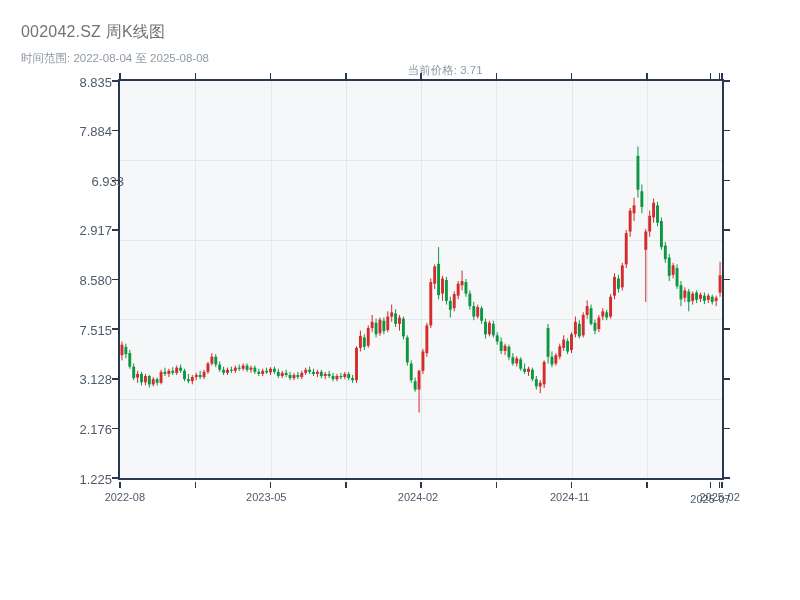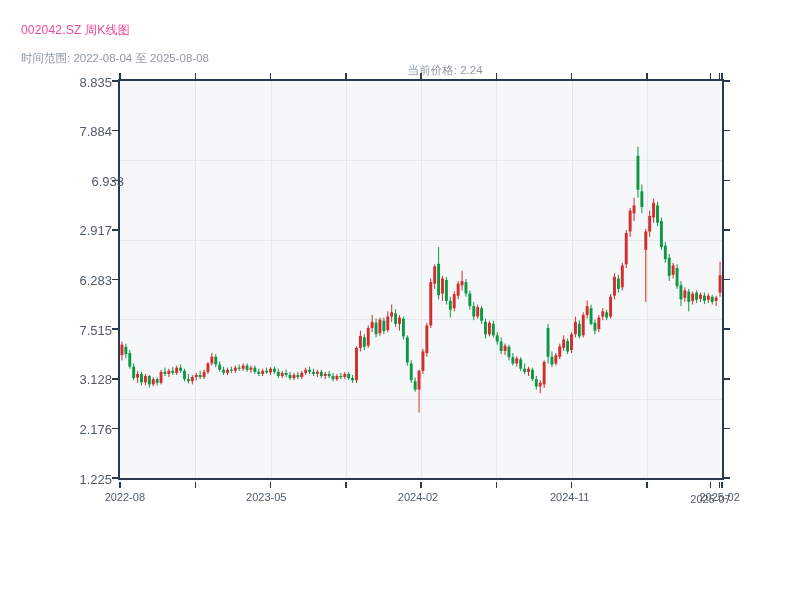--- a/index.html
+++ b/index.html
@@ -1,39 +1,39 @@
 <!DOCTYPE html>
 <html><head>
 <meta charset="utf-8">
 <style>
   html,body{margin:0;padding:0;background:#ffffff;}
   #app{position:relative;width:800px;height:600px;background:#ffffff;overflow:hidden;
        font-family:"Liberation Sans","DejaVu Sans",sans-serif;}
-  .title{position:absolute;left:21px;top:22px;font-size:12px;font-weight:500;color:#ec4899;letter-spacing:.2px;}
+  .title{position:absolute;left:21px;top:22px;font-size:16px;font-weight:500;color:#737373;letter-spacing:.2px;}
   .subtitle{position:absolute;left:21px;top:51px;font-size:11.5px;color:#8f99a2;}
   .info{position:absolute;left:395px;top:51px;font-size:11.5px;color:#8f99a2;white-space:pre;}
   .info span{margin-right:14px;}
   .border-box{position:absolute;left:118px;top:79px;width:602px;height:397px;
               border:2px solid #2a3950;background:#f6f7f9;}
   .plot{position:absolute;left:120px;top:81px;width:602px;height:397px;}
   .gridline-v{position:absolute;top:0;width:1px;height:100%;background:#e4e7eb;}
   .gridline-h{position:absolute;left:0;height:1px;width:100%;background:#e4e7eb;}
   .tick{position:absolute;background:#2a3950;}
   .ylab{position:absolute;width:70px;text-align:right;font-size:13px;color:#4f5b68;}
   .xlab{position:absolute;width:84px;text-align:center;font-size:11px;color:#4f5b68;}
   svg.candles{position:absolute;left:0;top:0;overflow:visible;}
 </style>
 </head>
 <body>
 
 <div id="app">
   <div class="title">002042.SZ 周K线图</div>
   <div class="subtitle">时间范围: 2022-08-04 至 2025-08-08</div>
   <div class="info">
-    <span>当前价格: 2.24</span>
+    <span>当前价格: 3.71</span>
     <span>区间高点: 7.58</span>
     <span>区间低点: 2.48</span>
   </div>
 
   <div class="border-box"></div>
   <div class="plot" id="plot">
       <div class="gridline-v" style="left: 75.25px;"></div>
       <div class="gridline-v" style="left: 150.5px;"></div>
       <div class="gridline-v" style="left: 225.75px;"></div>
       <div class="gridline-v" style="left: 301px;"></div>
@@ -363,21 +363,21 @@
       <div class="tick" style="left: 724px; top: 129.875px; width: 6px; height: 1.5px;"></div>
       <div class="ylab" style="left: 42px; top: 124.125px;">7.884</div>
       <div class="tick" style="left: 112px; top: 179.5px; width: 6px; height: 1.5px;"></div>
       <div class="tick" style="left: 724px; top: 179.5px; width: 6px; height: 1.5px;"></div>
       <div class="ylab" style="left: 54px; top: 173.75px;">6.933</div>
       <div class="tick" style="left: 112px; top: 229.125px; width: 6px; height: 1.5px;"></div>
       <div class="tick" style="left: 724px; top: 229.125px; width: 6px; height: 1.5px;"></div>
       <div class="ylab" style="left: 42px; top: 223.375px;">2.917</div>
       <div class="tick" style="left: 112px; top: 278.75px; width: 6px; height: 1.5px;"></div>
       <div class="tick" style="left: 724px; top: 278.75px; width: 6px; height: 1.5px;"></div>
-      <div class="ylab" style="left: 42px; top: 273px;">6.283</div>
+      <div class="ylab" style="left: 42px; top: 273px;">8.580</div>
       <div class="tick" style="left: 112px; top: 328.375px; width: 6px; height: 1.5px;"></div>
       <div class="tick" style="left: 724px; top: 328.375px; width: 6px; height: 1.5px;"></div>
       <div class="ylab" style="left: 42px; top: 322.625px;">7.515</div>
       <div class="tick" style="left: 112px; top: 378px; width: 6px; height: 1.5px;"></div>
       <div class="tick" style="left: 724px; top: 378px; width: 6px; height: 1.5px;"></div>
       <div class="ylab" style="left: 42px; top: 372.25px;">3.128</div>
       <div class="tick" style="left: 112px; top: 427.625px; width: 6px; height: 1.5px;"></div>
       <div class="tick" style="left: 724px; top: 427.625px; width: 6px; height: 1.5px;"></div>
       <div class="ylab" style="left: 42px; top: 421.875px;">2.176</div>
       <div class="tick" style="left: 112px; top: 477.25px; width: 6px; height: 1.5px;"></div>

